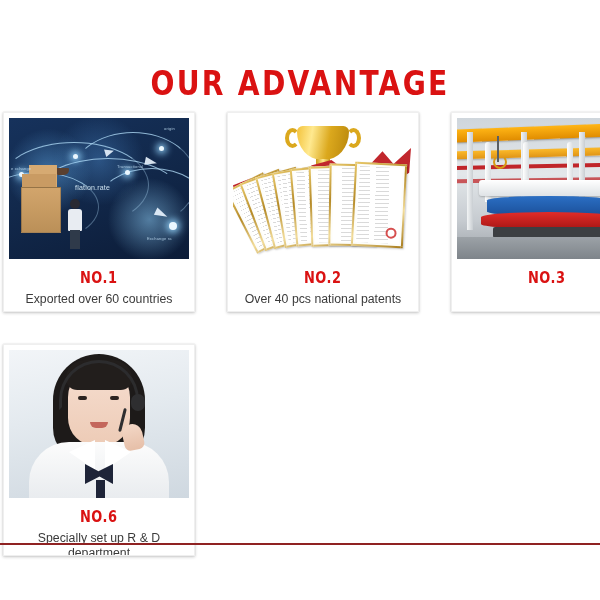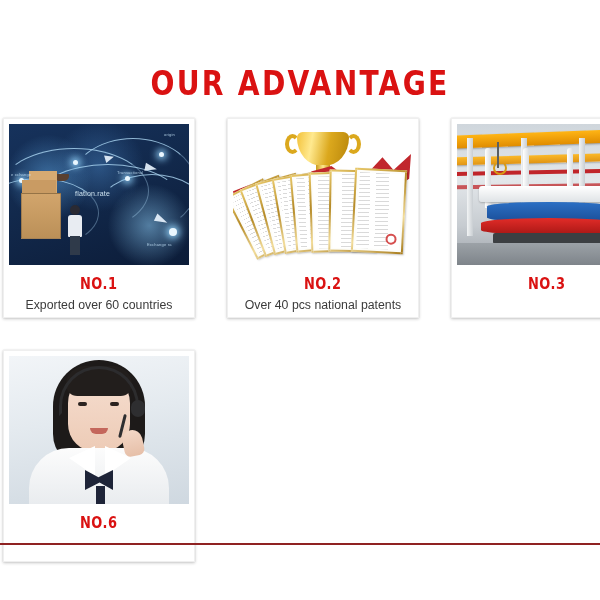--- a/index.html
+++ b/index.html
@@ -34,21 +34,21 @@
     letter-spacing: 2.5px;
     line-height: 40px;
     transform: scaleX(0.92);
     transform-origin: center center;
     white-space: nowrap;
   }
 
   
   .grid {
     position: absolute;
-    top: 118px;
+    top: 112px;
     left: 3px;
     width: 592px;
     display: grid;
     grid-template-columns: repeat(3, 192px);
     grid-template-rows: 200px 212px;
     column-gap: 7px;
     row-gap: 13px;
     gap: 32px;
   }
 
@@ -675,19 +675,23 @@
           <div class="mic-arm"></div>
           <div class="shirt"></div>
           <div class="collar-l"></div>
           <div class="collar-r"></div>
           <div class="tie-tail"></div>
           <div class="bowtie"></div>
           <div class="hand"></div>
         </div>
       </div>
       <div class="card-no">NO.6</div>
+      <div class="card-desc">
+        <span class="ln">Specially set up R &amp; D department</span>
+
+      </div>
     </div>
 
   </div>
 
   <div class="divider"></div>
 
 </div>
 
 </body></html>

